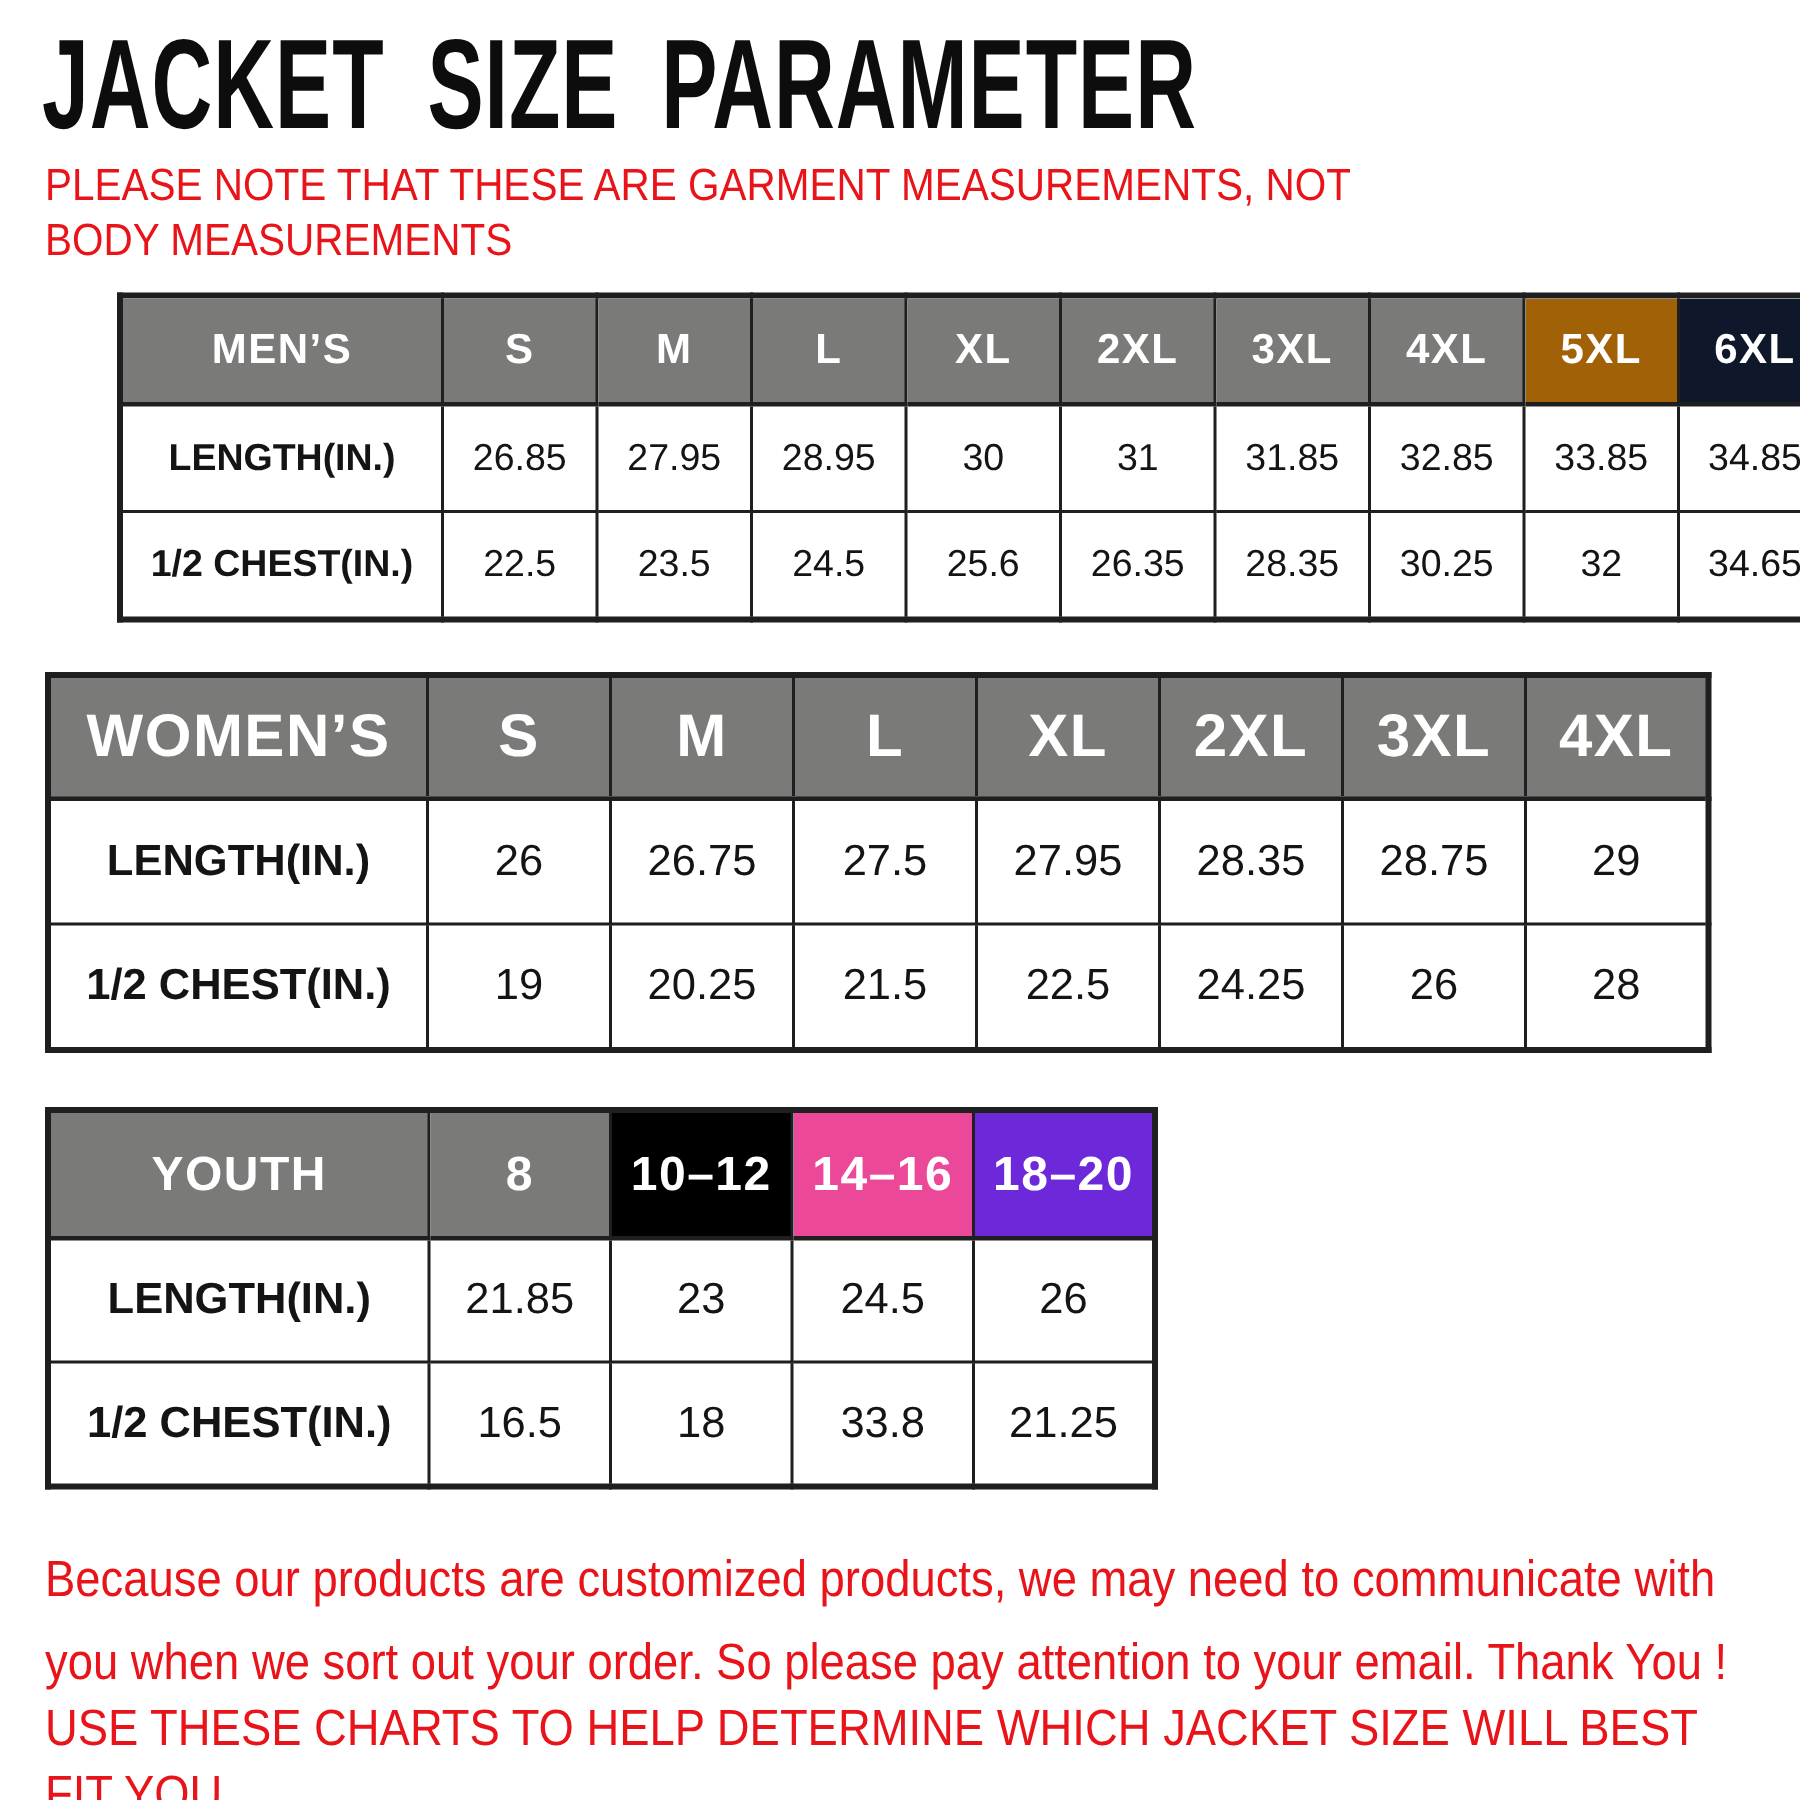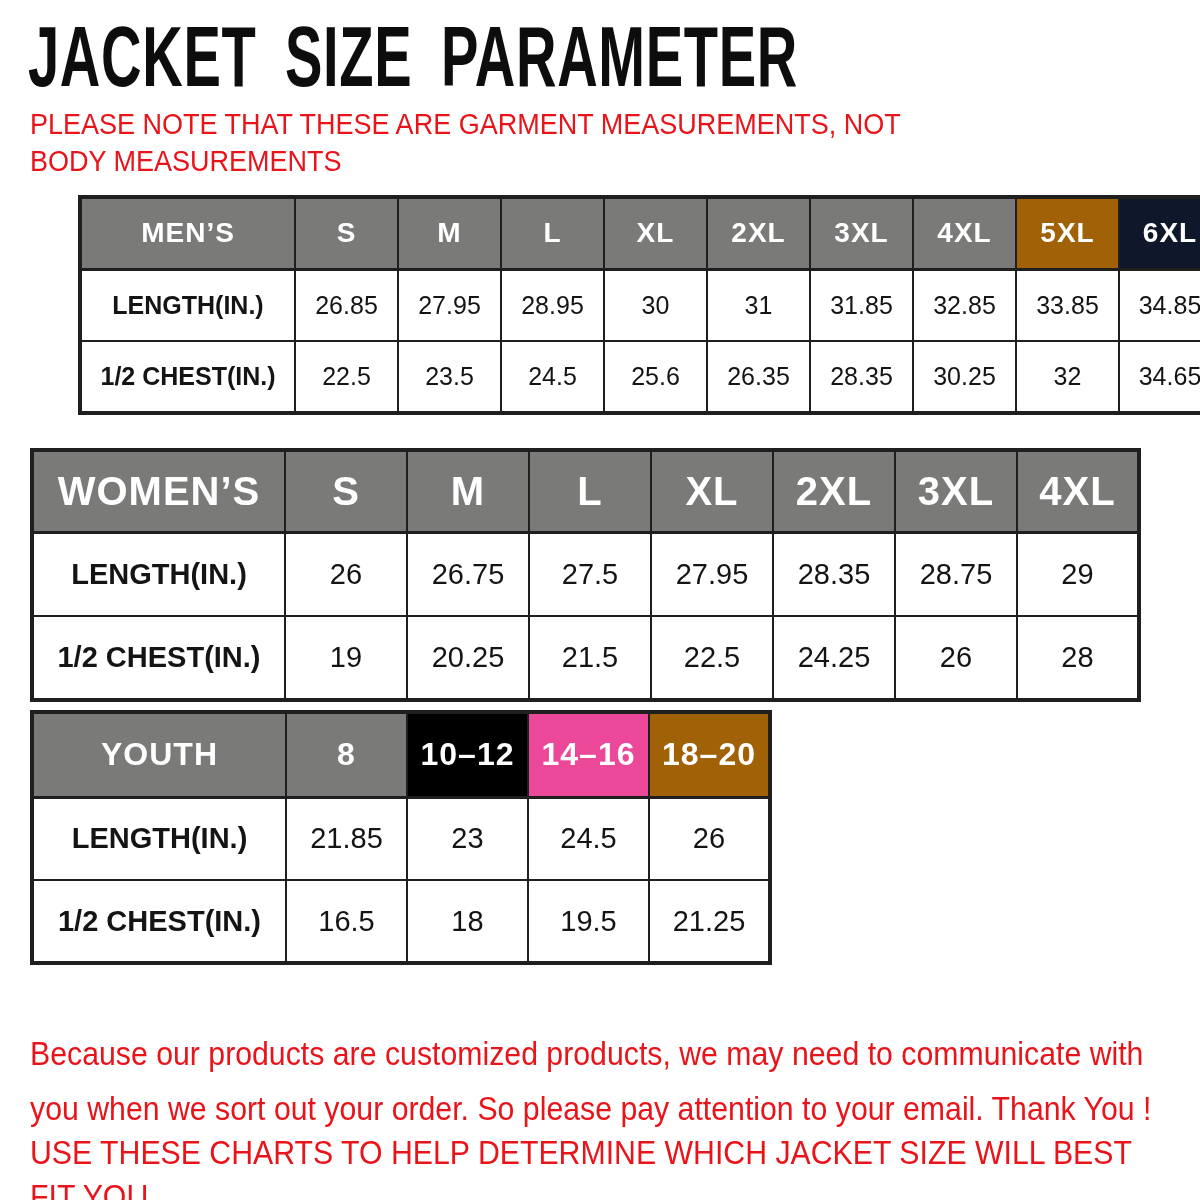--- a/index.html
+++ b/index.html
@@ -48,21 +48,21 @@
     border-bottom-width:3px;
     letter-spacing:1px;
   }
   table.size-table td.lbl{font-weight:bold;}
   #mens-table{top:195px;width:1143px;margin-left:48px;}
   #mens-table tr.head{height:72px;font-size:28px;}
   #mens-table tr.data{height:72px;font-size:25px;}
   #womens-table{top:448px;width:1107px;}
   #womens-table tr.head{height:82px;font-size:40px;}
   #womens-table tr.data{height:84px;font-size:29px;}
-  #youth-table{top:710px;width:738px;}
+  #youth-table{top:738px;width:738px;}
   #youth-table tr.head{height:85px;font-size:32px;}
   #youth-table tr.data{height:83px;font-size:29px;}
   
   .footer1{
     position:absolute;left:30px;top:1026px;
     width:1290px;
     font-size:34px;line-height:1.62;
     transform:scaleX(0.89);transform-origin:left top;
   }
   .footer2{
@@ -186,34 +186,34 @@
         <col style="width:121px">
       <col style="width:121px">
         <col style="width:121px">
     </colgroup>
     <tbody>
       <tr class="head">
         <td class="lbl gray" style="background: rgb(122, 122, 120);">YOUTH</td>
         <td class="gray" style="background: rgb(122, 122, 120);">8</td>
         <td class="gray" style="background: #000000;">10–12</td>
         <td class="gray" style="background: #ec4899;">14–16</td>
-        <td class="gray" style="background: #a16207;">18–20</td>
+        <td class="gray" style="background: #6d28d9;">18–20</td>
       </tr>
       <tr class="data">
         <td class="lbl">LENGTH(IN.)</td>
         <td>21.85</td>
         <td>23</td>
         <td>24.5</td>
         <td>26</td>
       </tr>
       <tr class="data">
         <td class="lbl">1/2 CHEST(IN.)</td>
         <td>16.5</td>
         <td>18</td>
-        <td>19.5</td>
+        <td>33.8</td>
         <td>21.25</td>
       </tr>
     </tbody>
   </table>
 
   <div class="footer1 accent" style="color: rgb(232, 20, 26);">Because our products are customized products, we may need to communicate with you when we sort out your order. So please pay attention to your email. Thank You !</div>
   <div class="footer2 accent" style="color: rgb(232, 20, 26);">USE THESE CHARTS TO HELP DETERMINE WHICH JACKET SIZE WILL BEST FIT YOU.</div>
 
 </div>
 

